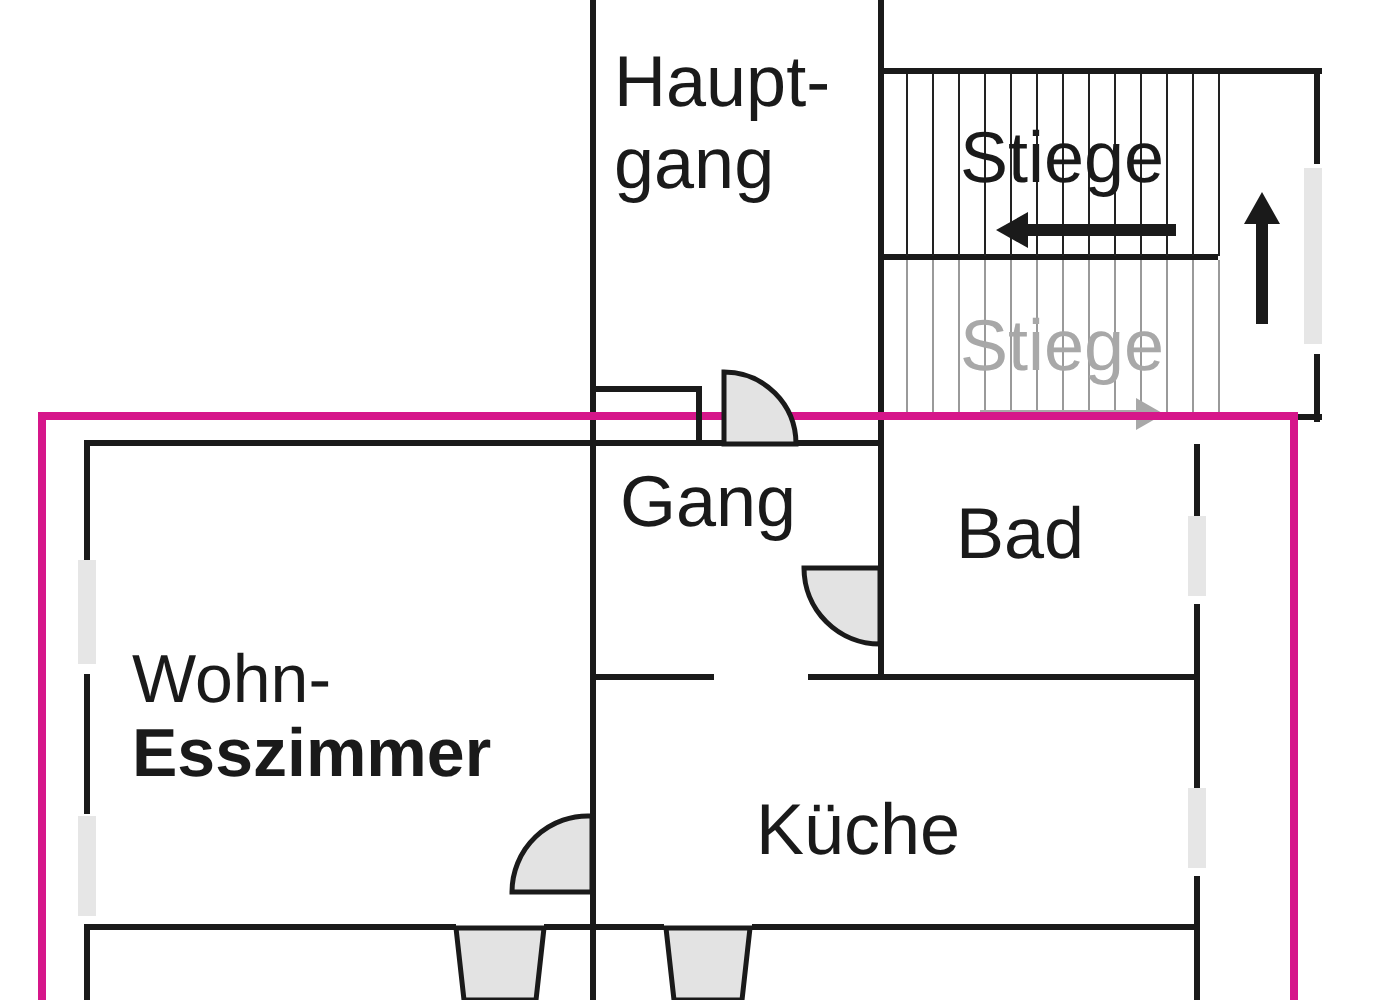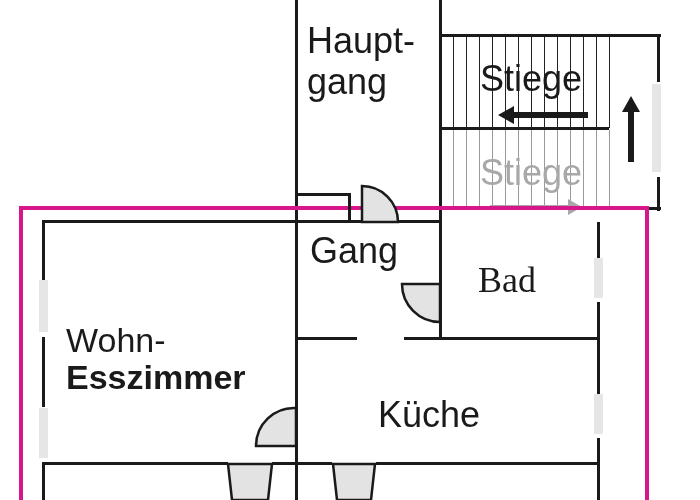--- a/index.html
+++ b/index.html
@@ -119,16 +119,16 @@
   <path d="M42,2 L42,40 L2,40 A38,38 0 0 1 42,2 Z" fill="#e3e3e3" stroke="#1a1a1a" stroke-width="2.5"></path>
 </svg>
 <svg class="abs" style="left:226px; top:462px;" width="48" height="38" viewBox="0 0 48 38">
   <path d="M2,2 L46,2 L42,38 L6,38 Z" fill="#e3e3e3" stroke="#1a1a1a" stroke-width="2.5"></path>
 </svg>
 <svg class="abs" style="left:331px; top:462px;" width="46" height="38" viewBox="0 0 46 38">
   <path d="M2,2 L44,2 L40,38 L6,38 Z" fill="#e3e3e3" stroke="#1a1a1a" stroke-width="2.5"></path>
 </svg>
 
 <div class="label" style="left:310px; top:232px;">Gang</div>
-<div class="label" style="left:478px; top:262px;font-family:Liberation Serif, serif;">Bad</div>
+<div class="label" style="left:478px; top:248px;">Bad</div>
 <div class="label" style="left:66px; top:322px; font-size:34px;">Wohn-</div>
 <div class="label" style="left:66px; top:359px; font-size:34px;font-weight:bold;">Esszimmer</div>
 <div class="label" style="left:378px; top:396px;">Küche</div>
 
 </body></html>

